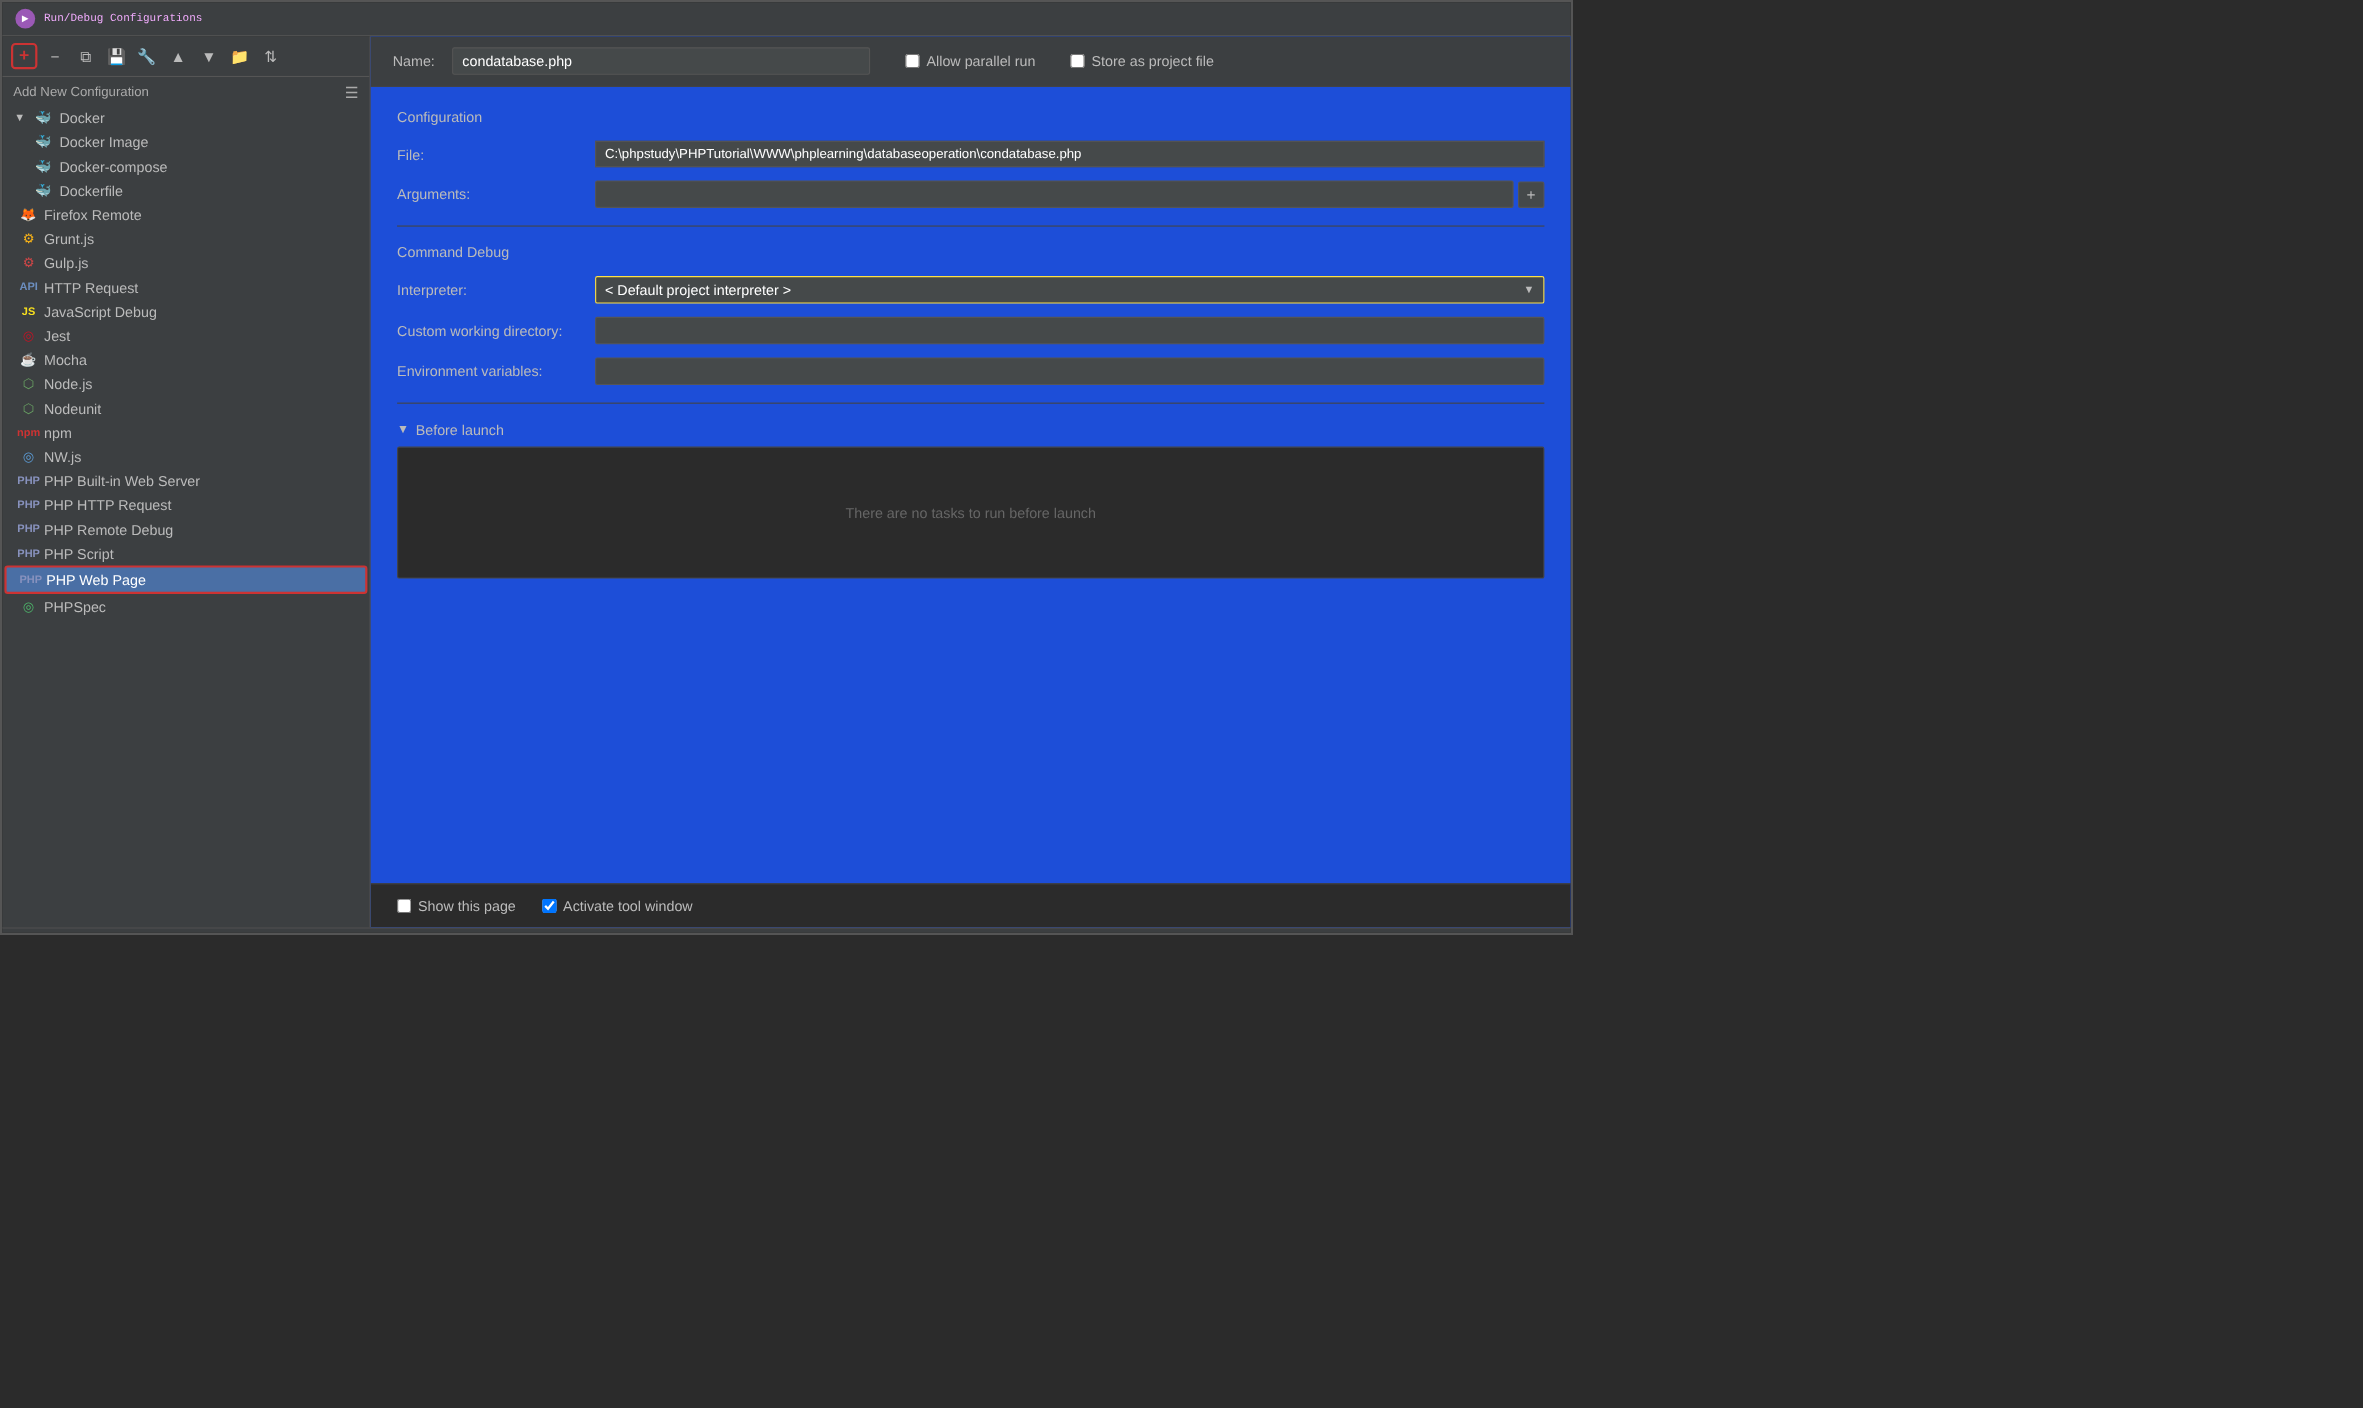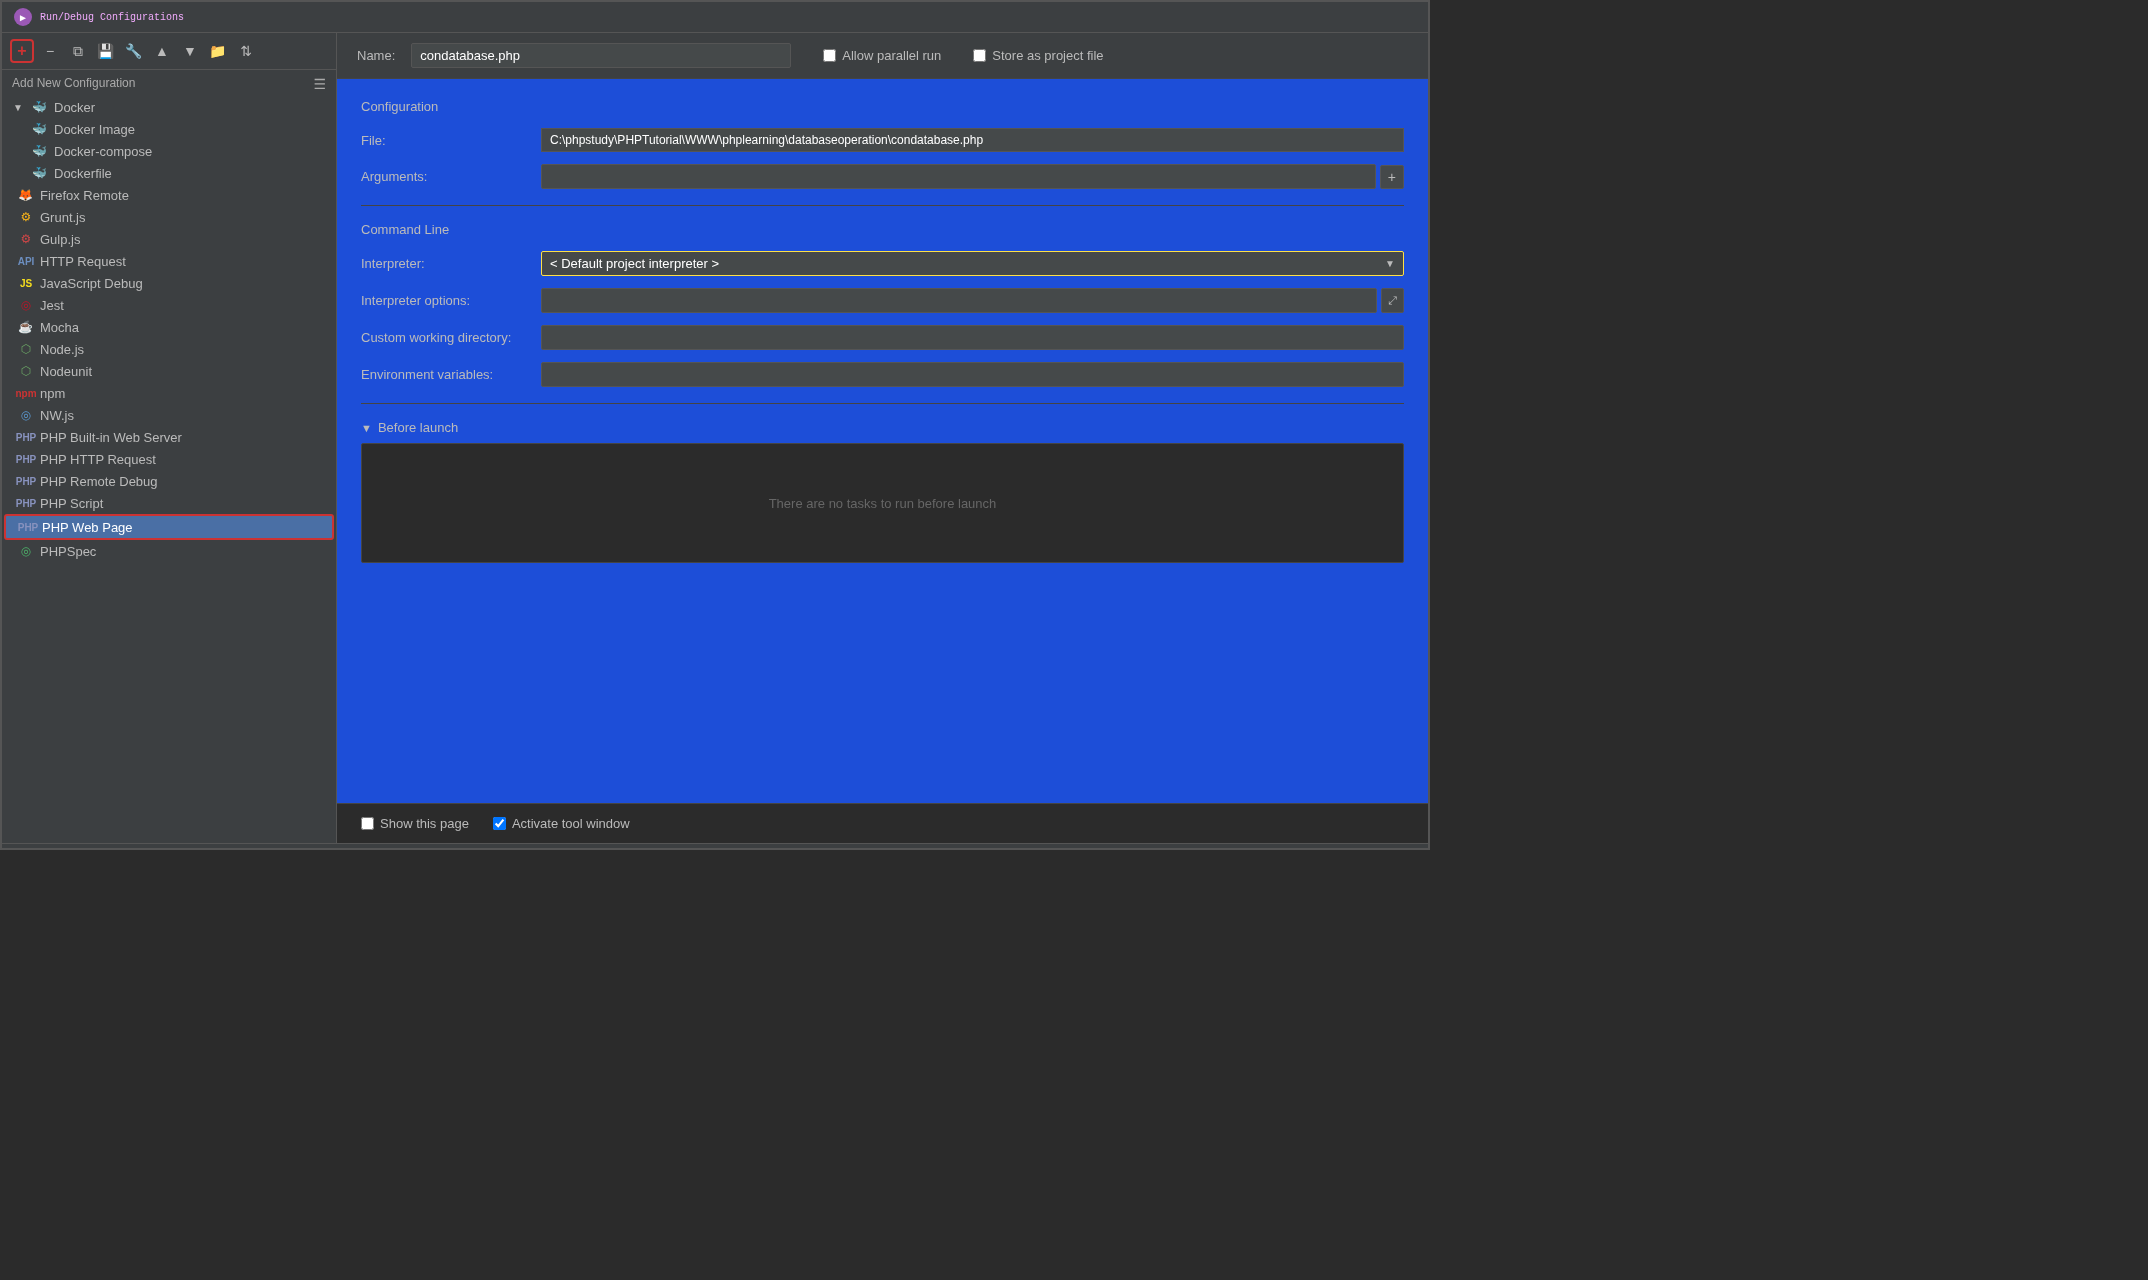--- a/index.html
+++ b/index.html
@@ -466,37 +466,30 @@
       <div class="form-row">
         <span class="form-label">Arguments:</span>
         <div class="form-input-wrapper">
           <input type="text" value="" style="background: rgb(69, 73, 74); border: 1px solid rgb(85, 85, 85); color: rgb(255, 255, 255); padding: 4px 8px; font-size: 13px; border-radius: 2px; flex: 1 1 0%;">
           <button class="input-btn">+</button>
         </div>
       </div>
 
       <hr class="section-divider">
 
-      <div class="section-title">Command Line</div>
+      <div class="section-title">Command Debug</div>
 
       <div class="form-row">
         <span class="form-label">Interpreter:</span>
         <div class="interpreter-dropdown">
           <span>&lt; Default project interpreter &gt;</span>
           <span class="arrow">▼</span>
         </div>
       </div>
 
-      <div class="form-row">
-        <span class="form-label">Interpreter options:</span>
-        <div class="form-input-wrapper">
-          <input type="text" value="" style="background: rgb(69, 73, 74); border: 1px solid rgb(85, 85, 85); color: rgb(255, 255, 255); padding: 4px 8px; font-size: 13px; border-radius: 2px; flex: 1 1 0%;">
-          <button class="expand-btn">⤢</button>
-        </div>
-      </div>
 
       <div class="form-row">
         <span class="form-label">Custom working directory:</span>
         <div class="form-input-wrapper">
           <input type="text" value="" style="background: rgb(69, 73, 74); border: 1px solid rgb(85, 85, 85); color: rgb(255, 255, 255); padding: 4px 8px; font-size: 13px; border-radius: 2px; flex: 1 1 0%;">
         </div>
       </div>
 
       <div class="form-row">
         <span class="form-label">Environment variables:</span>

